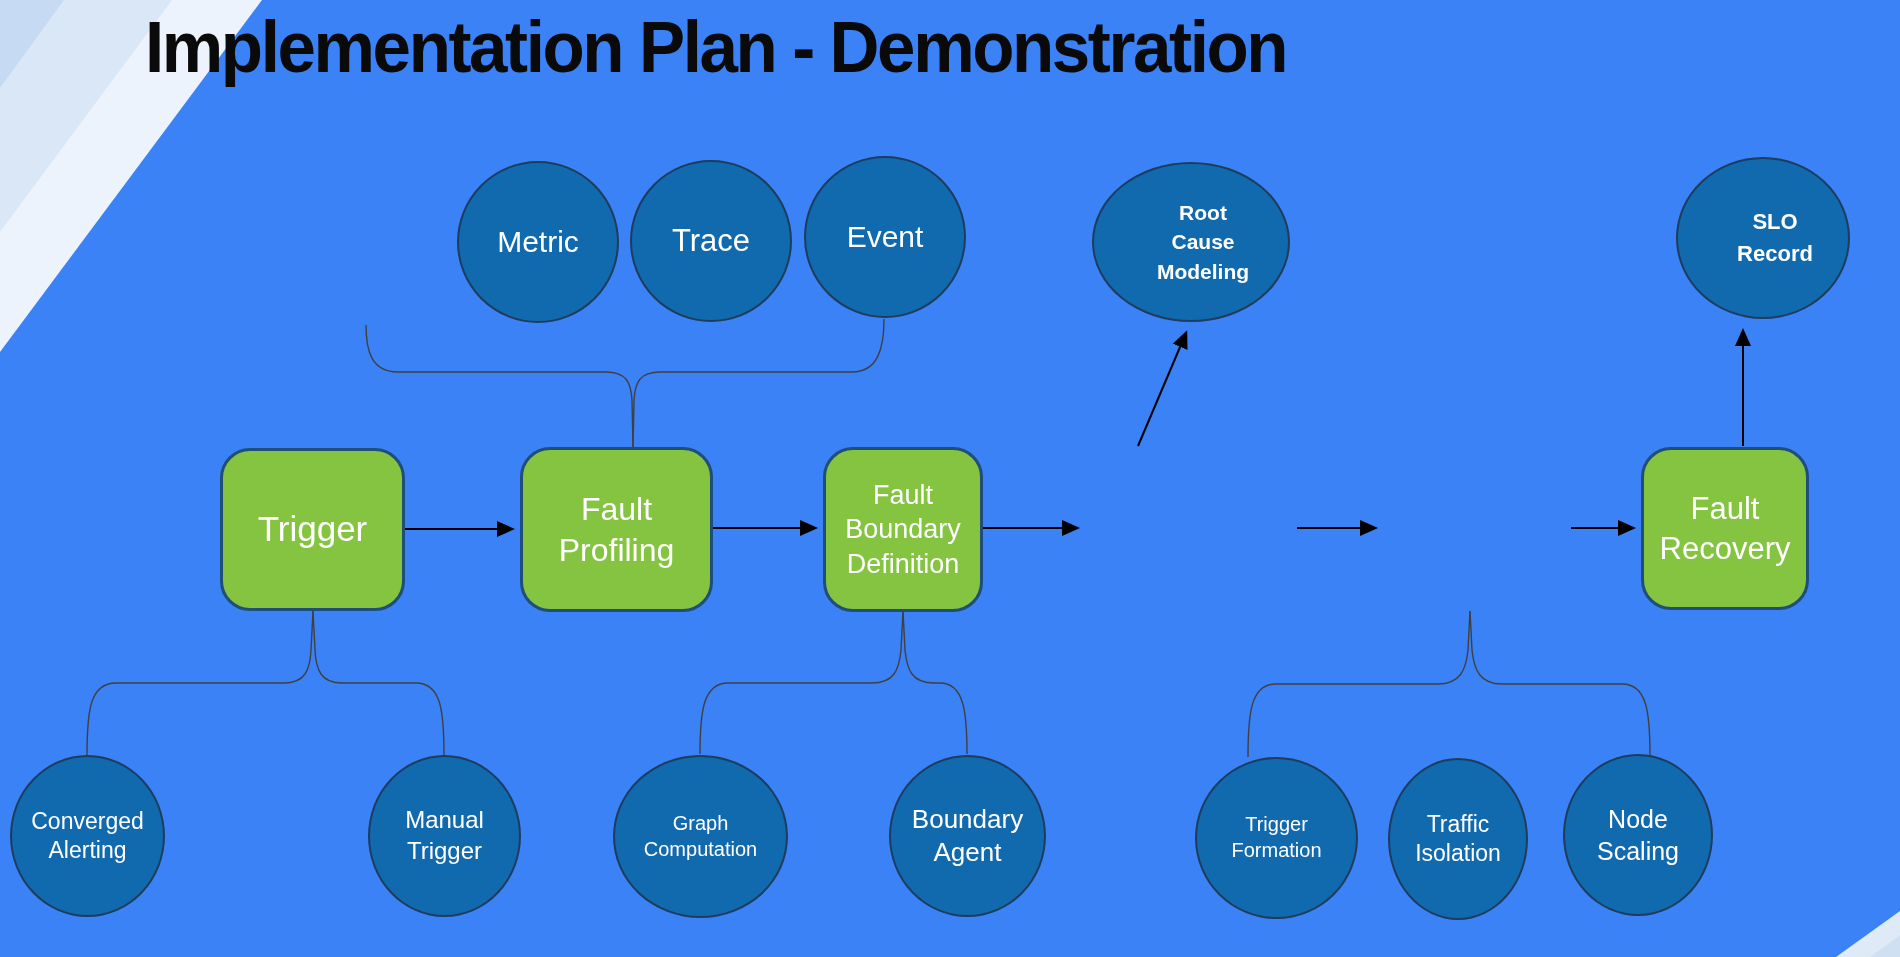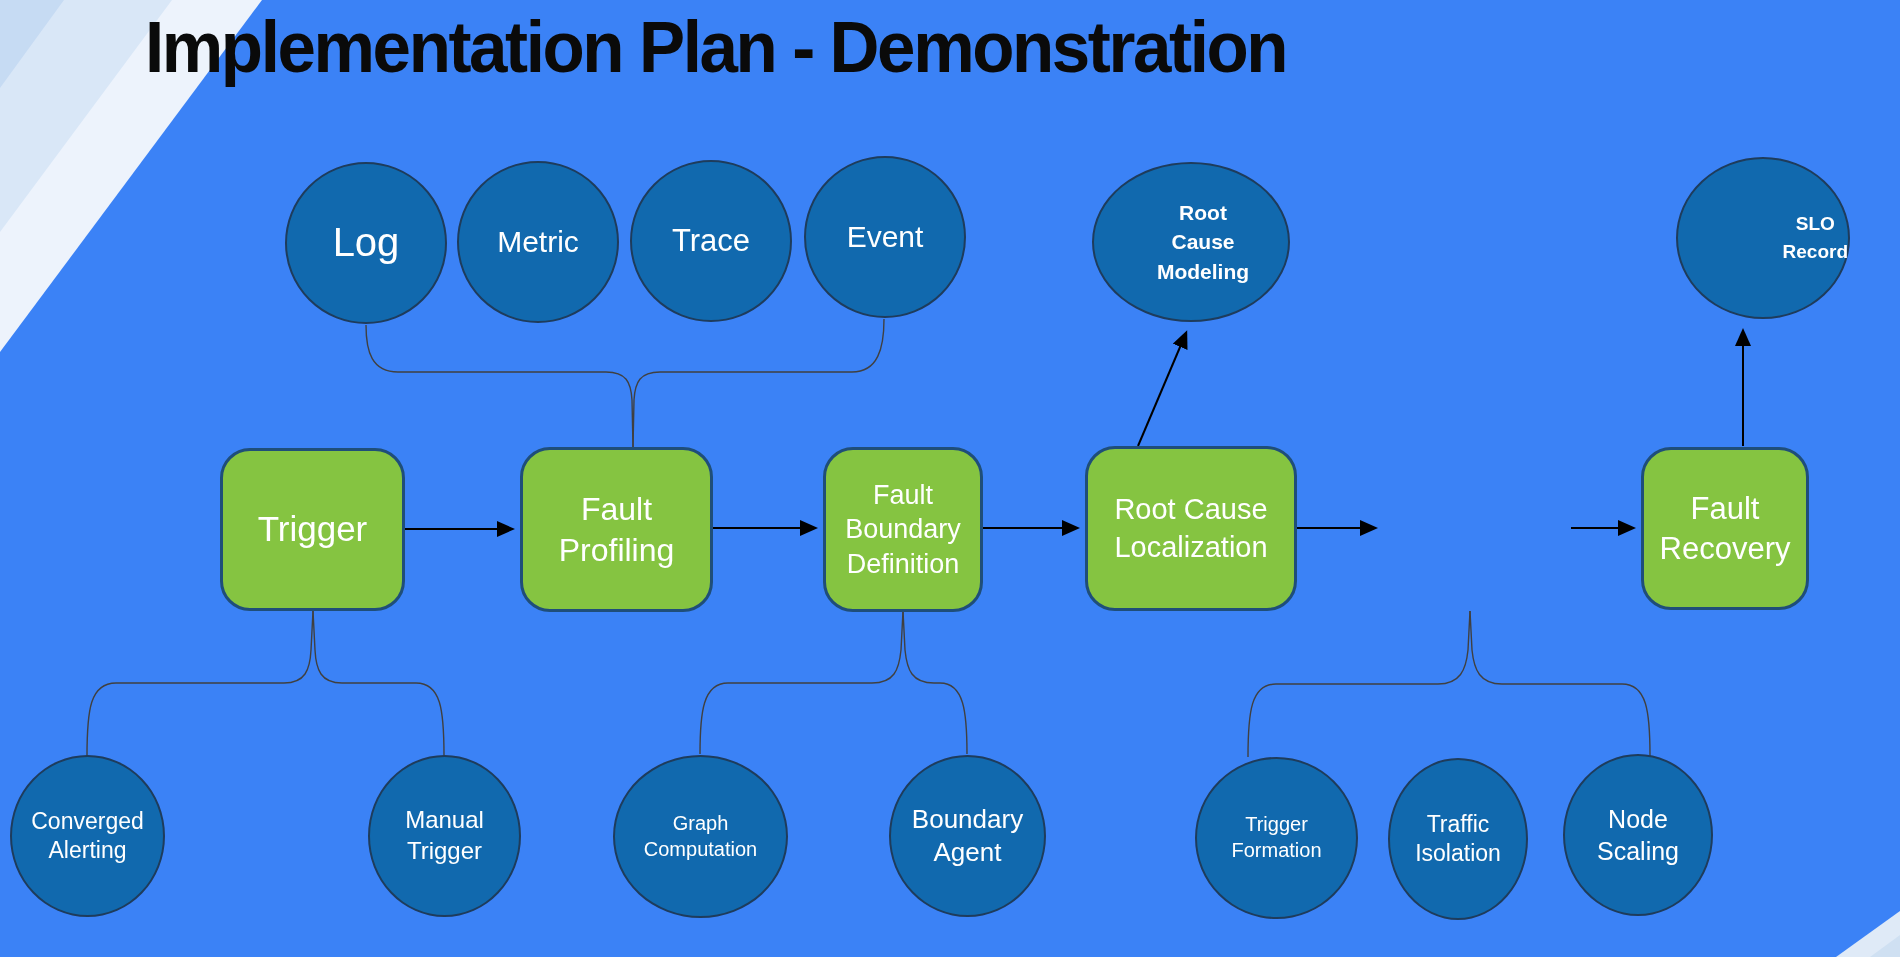--- a/index.html
+++ b/index.html
@@ -67,58 +67,51 @@
 
     <path class="arrow" marker-end="url(#ah)" d="M 405 529 L 512 529"></path>
     <path class="arrow" marker-end="url(#ah)" d="M 713 528 L 815 528"></path>
     <path class="arrow" marker-end="url(#ah)" d="M 983 528 L 1077 528"></path>
     <path class="arrow" marker-end="url(#ah)" d="M 1297 528 L 1375 528"></path>
     <path class="arrow" marker-end="url(#ah)" d="M 1571 528 L 1633 528"></path>
     <path class="arrow" marker-end="url(#ah)" d="M 1138 446 L 1186 333"></path>
     <path class="arrow" marker-end="url(#ah)" d="M 1743 446 L 1743 331"></path>
   </svg>
 
-  <div class="node ellipse" style="left:285px;top:162px;width:162px;height:162px;font-size:40px;">
-    <span class="lbl">Log</span>
-  </div>
   <div class="node ellipse" style="left:457px;top:161px;width:162px;height:162px;font-size:30px;">
     <span class="lbl">Metric</span>
   </div>
   <div class="node ellipse" style="left:630px;top:160px;width:162px;height:162px;font-size:31px;">
     <span class="lbl">Trace</span>
   </div>
   <div class="node ellipse" style="left:804px;top:156px;width:162px;height:162px;font-size:30px;">
     <span class="lbl">Event</span>
   </div>
 
   <div class="node ellipse" style="left:1092px;top:162px;width:198px;height:160px;font-size:21px;">
     <span class="lbl bold" style="line-height:1.4;">Root
 Cause
 Modeling</span>
   </div>
-  <div class="node ellipse" style="left:1676px;top:157px;width:174px;height:162px;font-size:19px;justify-content:flex-end;">
+  <div class="node ellipse" style="left:1676px;top:157px;width:174px;height:162px;font-size:22px;">
     <span class="lbl bold" style="line-height:1.45;">SLO
 Record</span>
   </div>
 
   <div class="node step" style="left:220px;top:448px;width:185px;height:163px;font-size:35px;">
     <span class="lbl">Trigger</span>
   </div>
   <div class="node step" style="left:520px;top:447px;width:193px;height:165px;font-size:32px;">
     <span class="lbl">Fault
 Profiling</span>
   </div>
   <div class="node step" style="left:823px;top:447px;width:160px;height:165px;font-size:27px;">
     <span class="lbl">Fault
 Boundary
 Definition</span>
-  </div>
-  <div class="node step" style="left:1085px;top:446px;width:212px;height:165px;font-size:29px;">
-    <span class="lbl">Root Cause
-Localization</span>
   </div>
   <div class="node step" style="left:1641px;top:447px;width:168px;height:163px;font-size:31px;">
     <span class="lbl">Fault
 Recovery</span>
   </div>
 
   <div class="node ellipse" style="left:10px;top:755px;width:155px;height:162px;font-size:23px;">
     <span class="lbl">Converged
 Alerting</span>
   </div>

